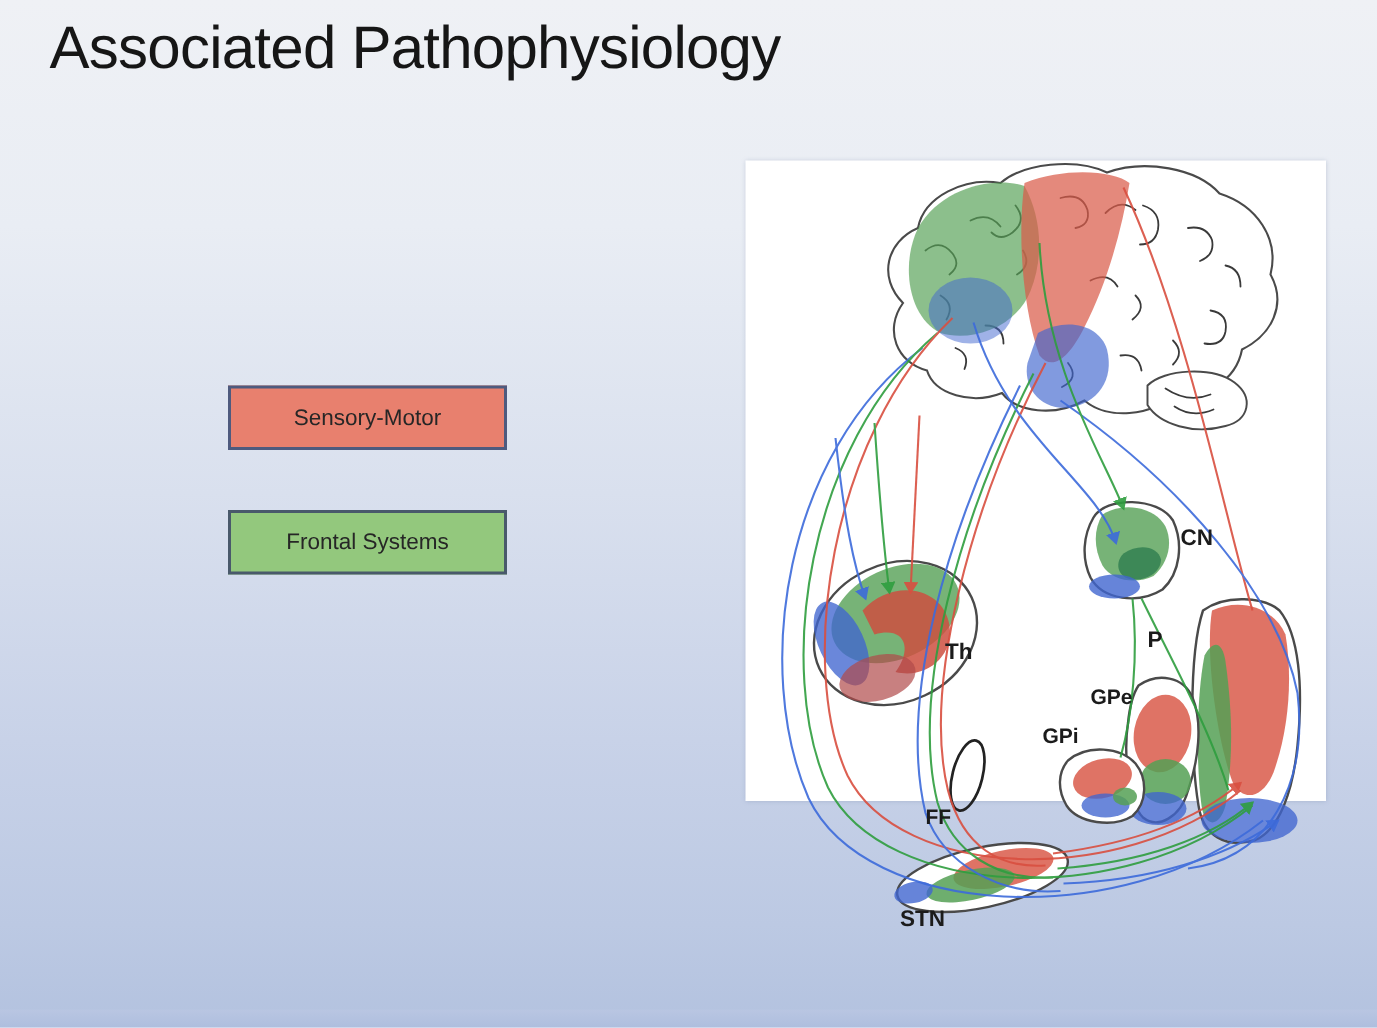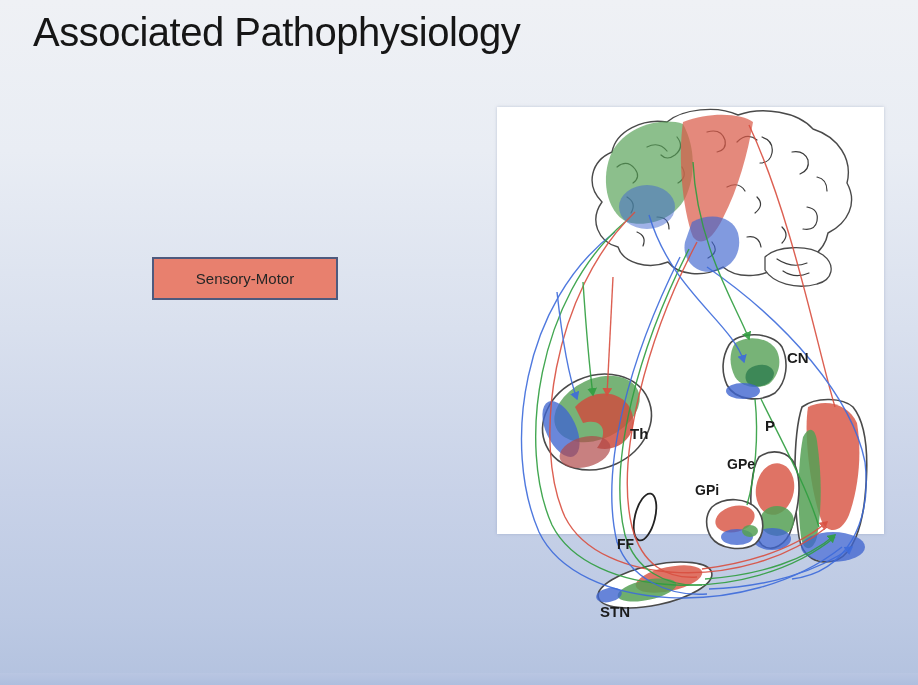--- a/index.html
+++ b/index.html
@@ -45,20 +45,23 @@
 </style>
 </head>
 <body>
 
 <div id="slide">
 
   <h1 class="slide-title">Associated Pathophysiology</h1>
 
   <div class="legend-box legend-sensory">
     <span>Sensory-Motor</span>
+  </div>
+  <div class="legend-box legend-frontal">
+    <span>Frontal Systems</span>
   </div>
 
   <div class="figure-panel">
     <svg viewBox="0 0 387 515">
 
       <g>
         <path class="outline" style="stroke-width:1.4" d="M105,95 C88,78 94,54 115,45 C119,24 146,11 170,15 C185,2 220,-2 241,8 C266,-1 301,5 316,22 C341,30 356,52 350,76 C361,96 351,116 331,126 C327,147 306,159 286,155 C271,171 241,173 226,160 C206,171 181,168 171,155 C151,163 126,156 121,140 C101,135 92,113 105,95 Z"></path>
         <path class="outline" style="stroke-width:1.3" d="M268,150 C279,139 311,137 326,148 C339,158 336,173 320,177 C299,183 276,176 268,163 Z"></path>
         <path class="gyri" d="M120,60 q10,-8 18,2 q6,8 -2,14"></path>
         <path class="gyri" d="M150,40 q12,-6 20,4"></path>

